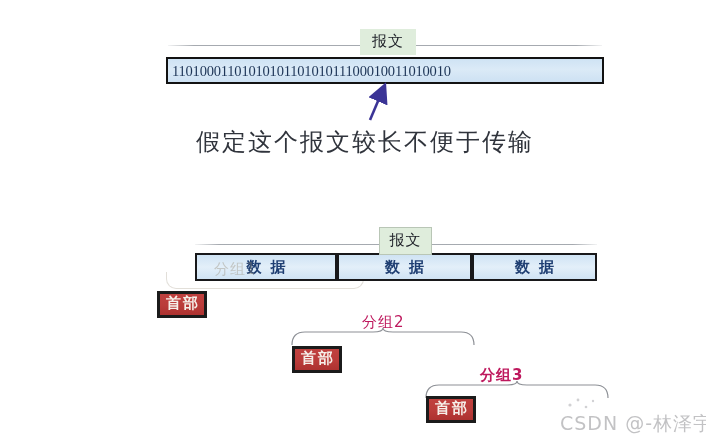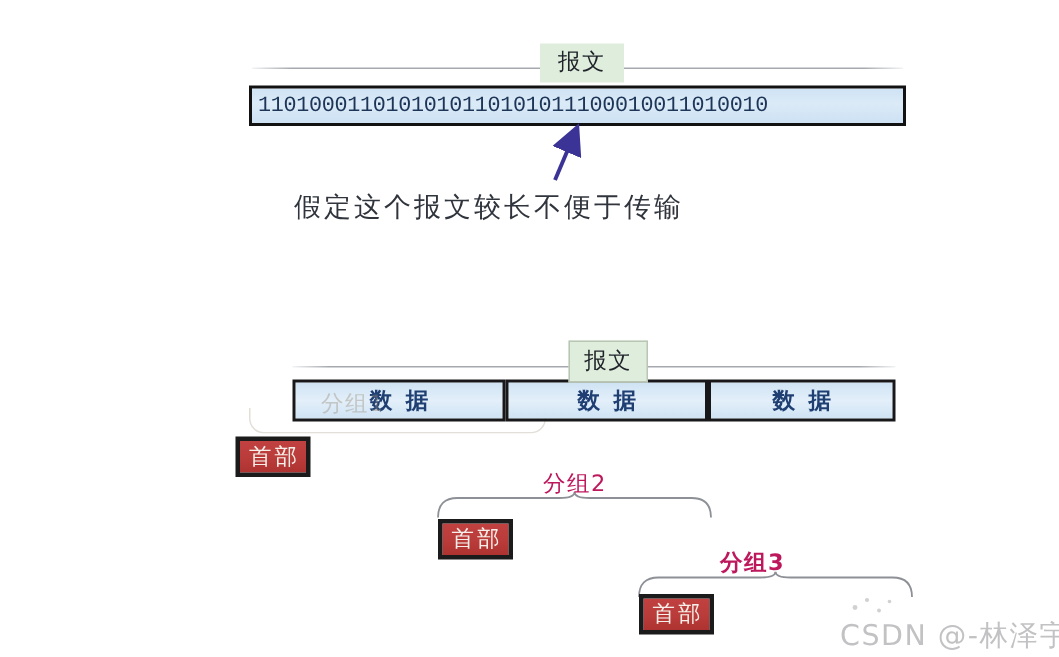--- a/index.html
+++ b/index.html
@@ -37,35 +37,35 @@
   .msg-bar{
     position:absolute;
     border:2px solid #121212;
     background:linear-gradient(to bottom,#cfe3f4 0%,#dbeaf7 45%,#cde1f3 100%);
     box-sizing:border-box;
     overflow:hidden;
     z-index:5;
   }
   .bits{
     position:absolute;left:4px;top:50%;transform:translateY(-50%);
-    font-family:Liberation Mono, monospace;
+    font-family:Liberation Serif, serif;
     font-size:14.5px;
     letter-spacing:-0.2px;
     color:#1d3557;
     white-space:nowrap;
   }
 
   
   .arrow{position:absolute;z-index:7;}
 
   
   .caption-big{
     position:absolute;
     font-family:"DejaVu Sans","Liberation Sans",sans-serif;
-    font-size:18px;
+    font-size:24px;
     letter-spacing:2px;
     color:#30343c;
     white-space:nowrap;
   }
   .caption-small{
     position:absolute;
     font-family:"DejaVu Sans","Liberation Sans",sans-serif;
     font-size:14px;
     letter-spacing:1.5px;
     color:#4b5058;
@@ -108,22 +108,23 @@
     border-radius:0 0 10px 10px;
     z-index:4;
   }
 
   
   .hdr{
     position:absolute;
     background:linear-gradient(to bottom,#c0413f 0%,#ba3c3a 55%,#ad3230 100%);
     border:3px solid #1b1b1b;
     box-sizing:border-box;
-    display:flex;align-items:center;justify-content:center;
+    display:flex;align-items:flex-start;justify-content:center;
     z-index:8;
+    font-weight:bold;
   }
   .hdr-label{
     font-family:"DejaVu Sans","Liberation Sans",sans-serif;
     font-size:15px;
     color:#f6efe9;
     letter-spacing:2px;
     text-indent:2px;
   }
 
   

